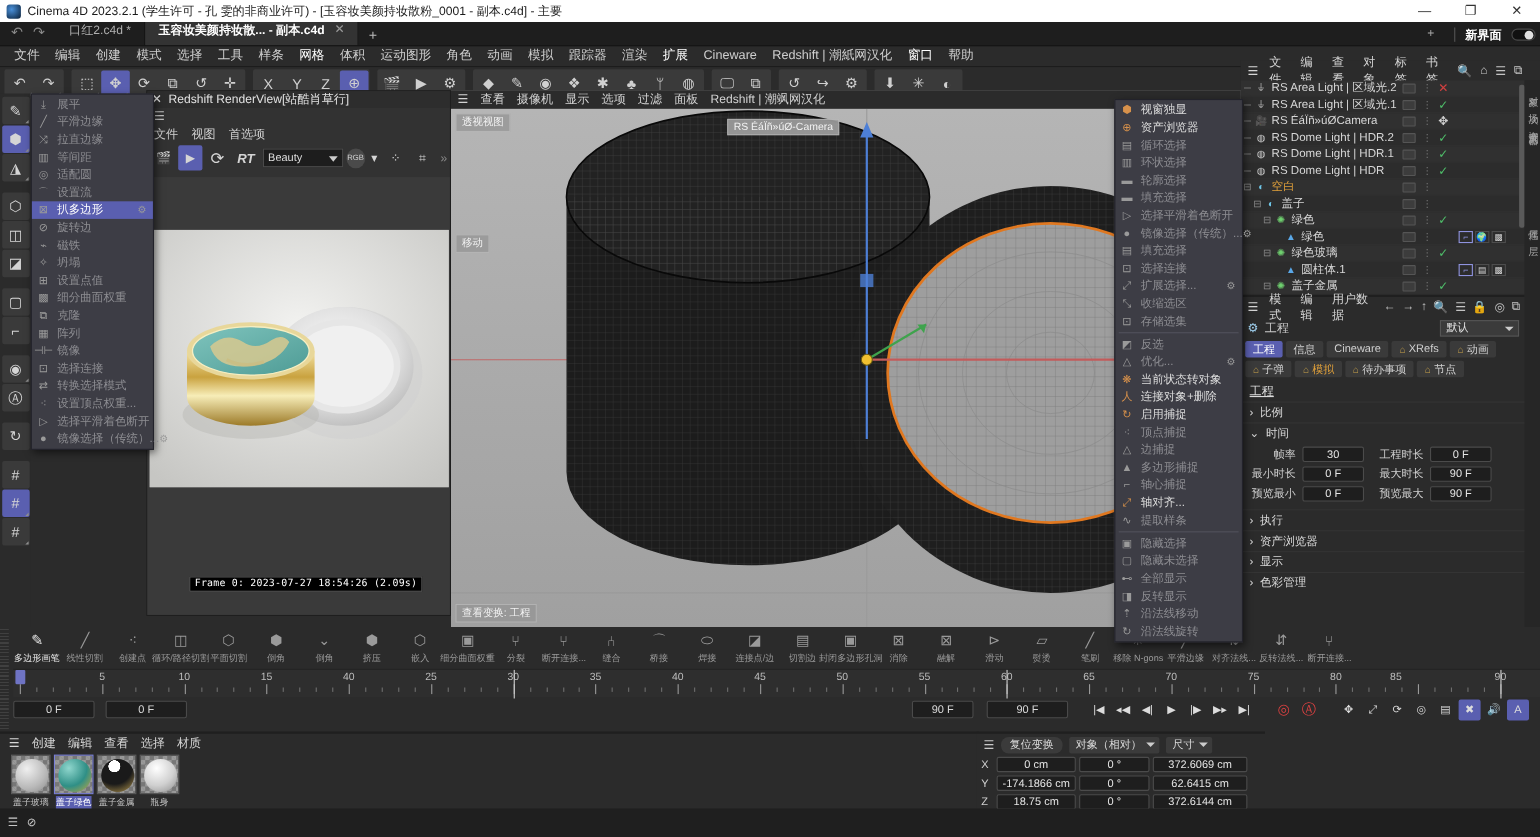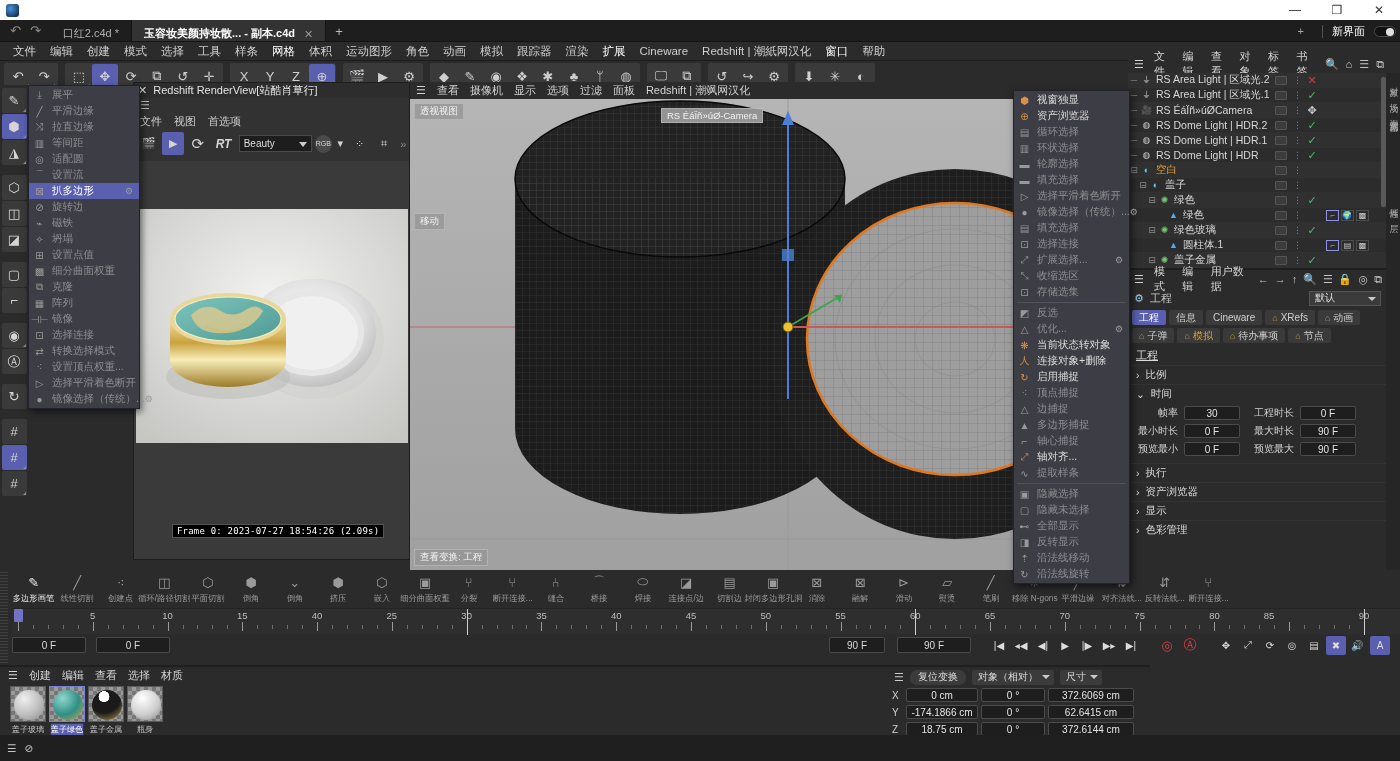--- a/index.html
+++ b/index.html
@@ -30,21 +30,21 @@
     color: #333; font-size: 12px;
   }
 
   
   .tabrow {
     height: 22px; background: #1e1e1e; display: flex; align-items: flex-end;
     border-bottom: 1px solid #141414; position: relative;
   }
   .undoredo { display: flex; gap: 9px; padding: 0 10px 3px 10px; color: #8a8a8a; font-size: 13px; }
   .doctab {
-    height: 21px; padding: 0 12px; display: flex; align-items: flex-end;
+    height: 21px; padding: 0 12px; display: flex; align-items: flex-start;
     color: #b0b0b0; font-size: 11px; background: #1e1e1e; border-right: 1px solid #141414;
   }
   .doctab.active { background: #333333; color: #ffffff; font-weight: bold; }
   .doctab .x { margin-left: 9px; color: #9a9a9a; font-size: 11px; }
   .tabplus { padding: 0 9px 2px 9px; color: #bbb; font-size: 13px; }
 
   .layoutbar {
     position: absolute; right: 0; top: 0; height: 22px; display: flex; align-items: center;
     padding-right: 4px; gap: 0;
   }
@@ -318,20 +318,21 @@
   .gridhatch { position:absolute; left:0; top:0; width:8px; bottom:0;
     background-image: repeating-linear-gradient(0deg,#555 0 1px,transparent 1px 3px); opacity:.5; }
 </style>
 </head>
 <body>
 
 <div id="app">
 
   <div class="winbar">
     <div class="c4dlogo"></div>
+    <span>Cinema 4D 2023.2.1  (学生许可 - 孔 雯的非商业许可)  - [玉容妆美颜持妆散粉_0001 - 副本.c4d] - 主要</span>
     <div class="winctl">
       <div>—</div>
       <div>❐</div>
       <div>✕</div>
     </div>
   </div>
 
   <div class="tabrow">
     <div class="undoredo">
       <span>↶</span>
@@ -343,21 +344,21 @@
         </div>
         <div class="doctab active">
           <span>玉容妆美颜持妆散... - 副本.c4d</span>
           <span class="x">✕</span>
         </div>
       </div>
     <div class="tabplus">+</div>
     <div class="layoutbar">
       <div class="lt">+</div>
       <div class="sep"></div>
-      <div class="lt" style="color:#fff;font-weight:normal;padding:12px 4px">新界面</div>
+      <div class="lt" style="color:#fff;font-weight:bold;padding:12px 4px">新界面</div>
       <div class="toggle-pill"></div>
     </div>
   </div>
 
   <div class="menubar" id="menubar">
       <span>文件</span>
       <span>编辑</span>
       <span>创建</span>
       <span>模式</span>
       <span>选择</span>

